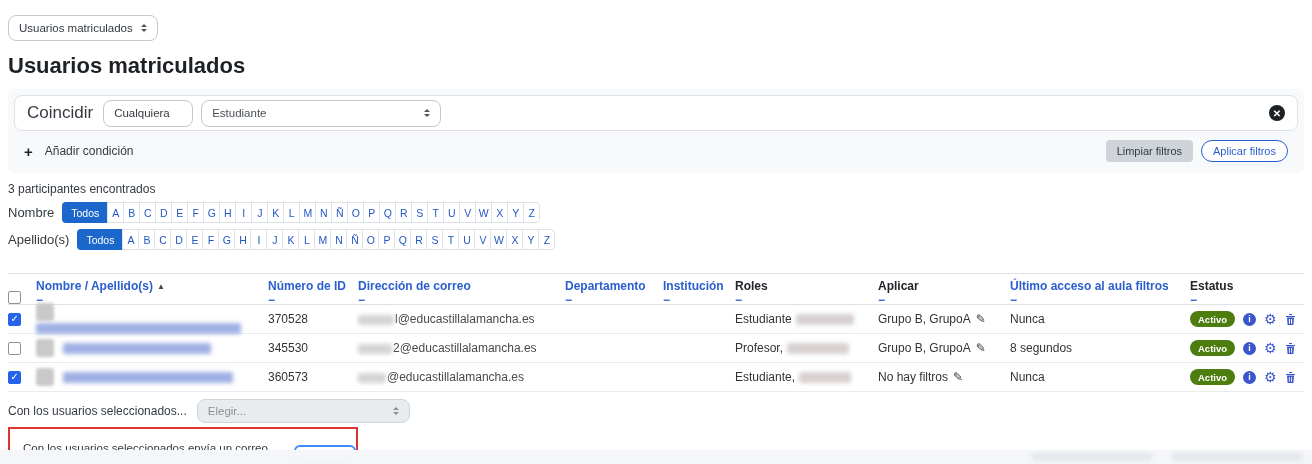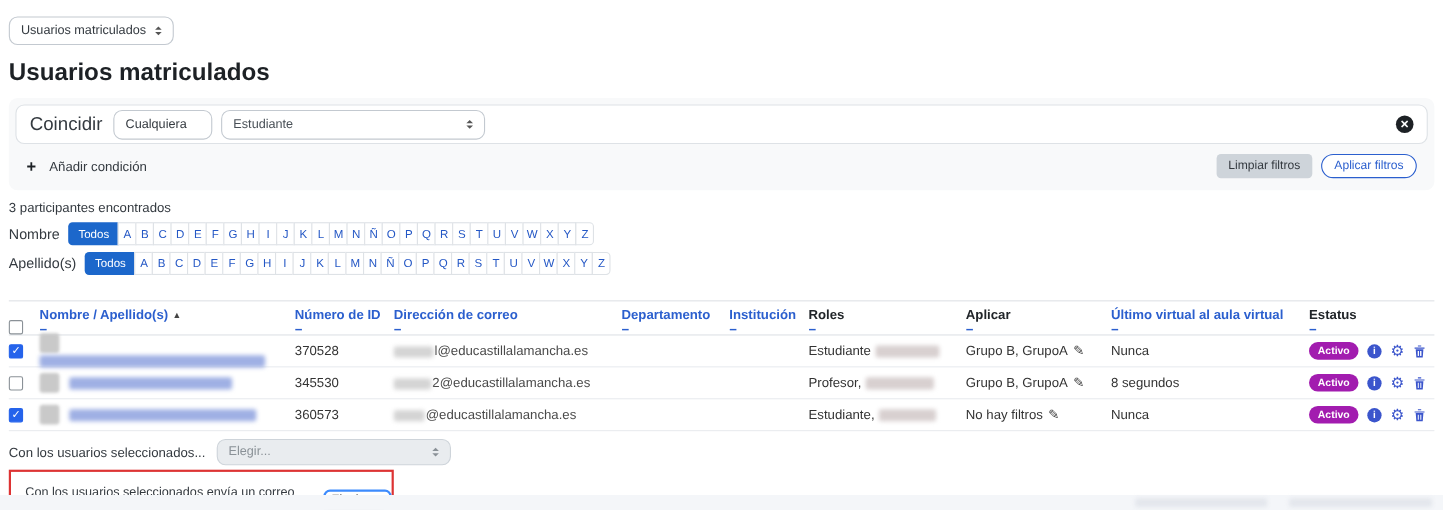--- a/index.html
+++ b/index.html
@@ -73,21 +73,21 @@
   .blur { display:inline-block; border-radius:2px; filter:blur(2px); vertical-align:middle; }
   .avatar { width:18px; height:18px; background:#c9c9c9; border-radius:3px; filter:blur(1.5px);
     display:inline-block; margin-right:9px; vertical-align:middle; }
   .nameblur { height:11px; background:#9fb0e4; }
   .emailblur { height:10px; background:#d4d4d4; margin-right:1px; }
   .roleblur { height:11px; background:#d8d0d0; margin-left:4px; }
   .email { color:#4a4a4a; }
   .pencil { font-size:12px; color:#333; margin-left:5px; cursor:pointer; }
 
   .status-cell { display:flex; align-items:center; gap:8px; }
-  .badge { background:#a21caf; color:#fff; font-size:9.5px; font-weight:700; padding:2.5px 8px;
+  .badge { background:#4d7c0f; color:#fff; font-size:9.5px; font-weight:700; padding:2.5px 8px;
     border-radius:9px; }
   .ico { color:#3b55cc; cursor:pointer; display:inline-flex; align-items:center; }
   .info-i { width:13px; height:13px; border-radius:50%; background:#3b55cc; color:#fff; font-size:9px;
     font-weight:700; display:flex; align-items:center; justify-content:center; }
   .gear { font-size:14px; line-height:13px; }
 
   
   .bulk { display:flex; align-items:center; margin-top:7px; height:24px; }
   .bulk-label { font-size:12px; color:#343a40; margin-right:10px; }
   .sel.disabled { background:#e9ecef; color:#8a9197; width:213px; height:24px; border-color:#ced4da; cursor:default; }
@@ -274,21 +274,21 @@
         <div class="minus">−</div>
       </div>
       <div class="td c7">
         <div class="hlabel plain">
             <span>Aplicar</span>
           </div>
         <div class="minus">−</div>
       </div>
       <div class="td c8">
         <div class="hlabel link">
-            <span>Último virtual al aula virtual</span>
+            <span>Último acceso al aula filtros</span>
           </div>
         <div class="minus">−</div>
       </div>
       <div class="td c9">
         <div class="hlabel plain">
             <span>Estatus</span>
           </div>
         <div class="minus">−</div>
       </div>
     </div>

